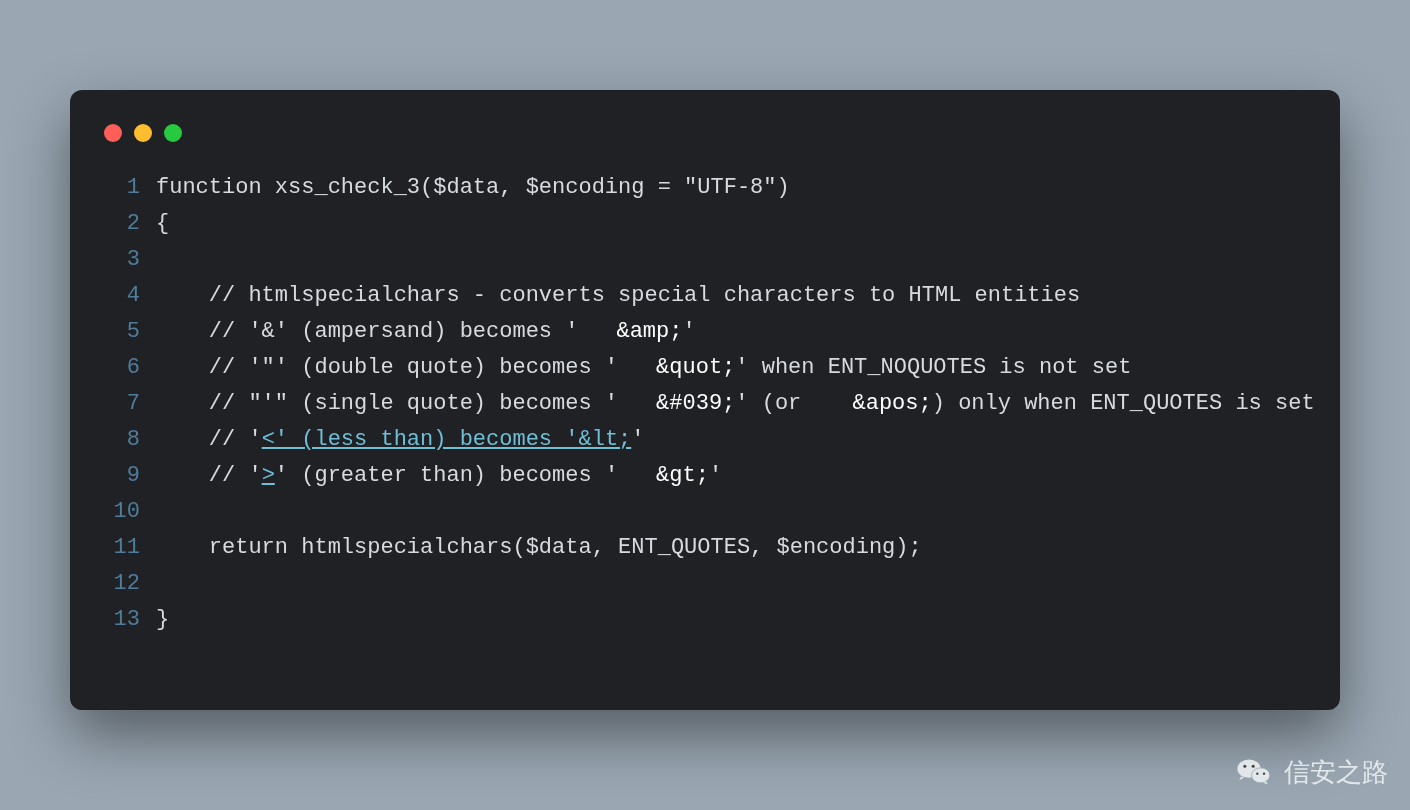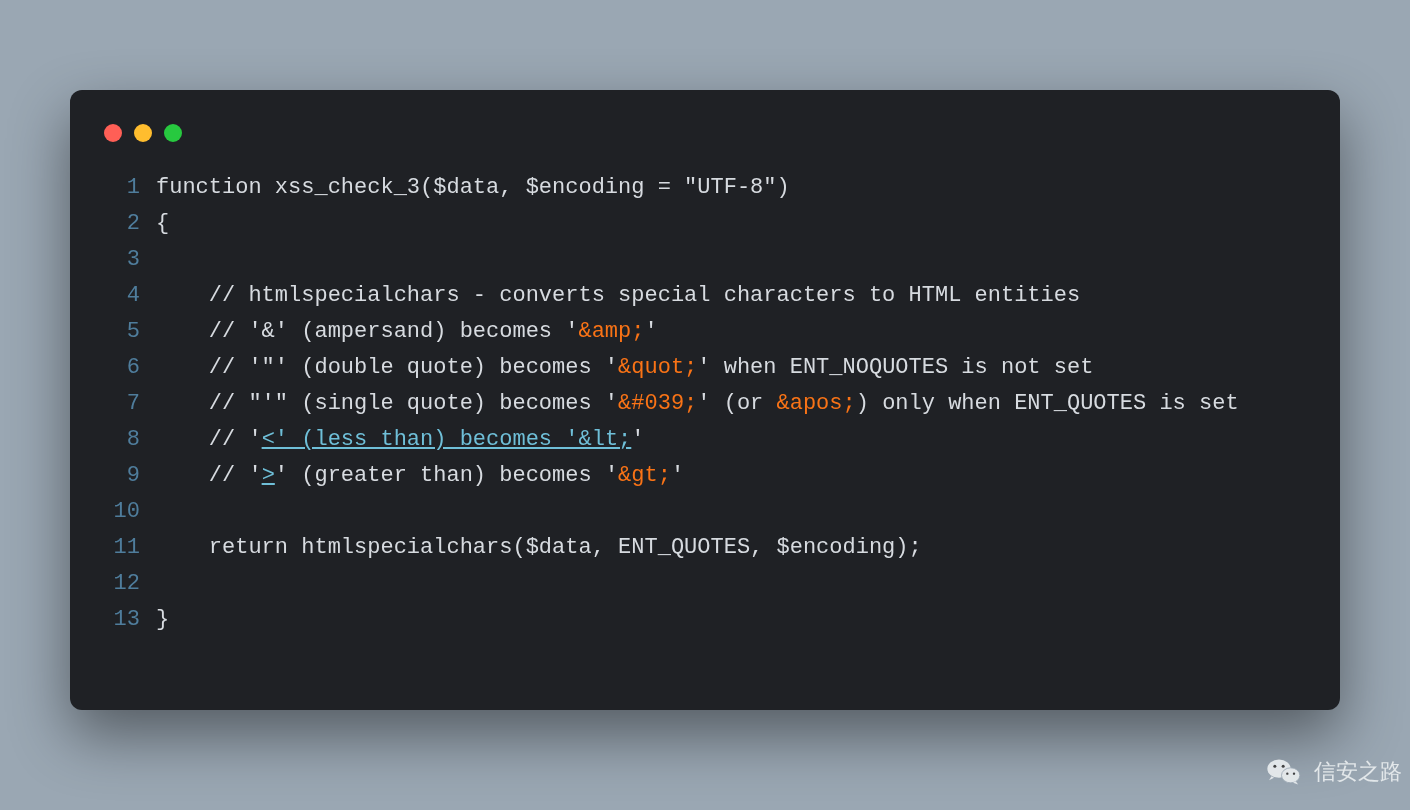--- a/index.html
+++ b/index.html
@@ -43,32 +43,32 @@
   .line { display: flex; }
   .ln {
     width: 46px;
     text-align: right;
     color: #4f7d9c;
     user-select: none;
     padding-right: 16px;
     flex-shrink: 0;
   }
   .txt { flex: 1; }
-  .red { color: #f97316; }
+  .red { color: #ffffff; margin-left: 38px; }
   .cyan { color: #6fbfd8; text-decoration: underline; }
   .watermark {
     position: absolute;
-    right: 8px;
+    right: 22px;
     bottom: 18px;
     display: flex;
     align-items: center;
     gap: 10px;
     color: #e9edef;
     font-family: "Microsoft YaHei", "PingFang SC", sans-serif;
-    font-size: 22px;
+    font-size: 26px;
     opacity: 0.92;
   }
   .wechat-icon { width: 40px; height: 40px; }
 </style>
 </head>
 <body>
 
 <div class="window">
   <div class="titlebar">
     <div class="dot dot-red"></div>

